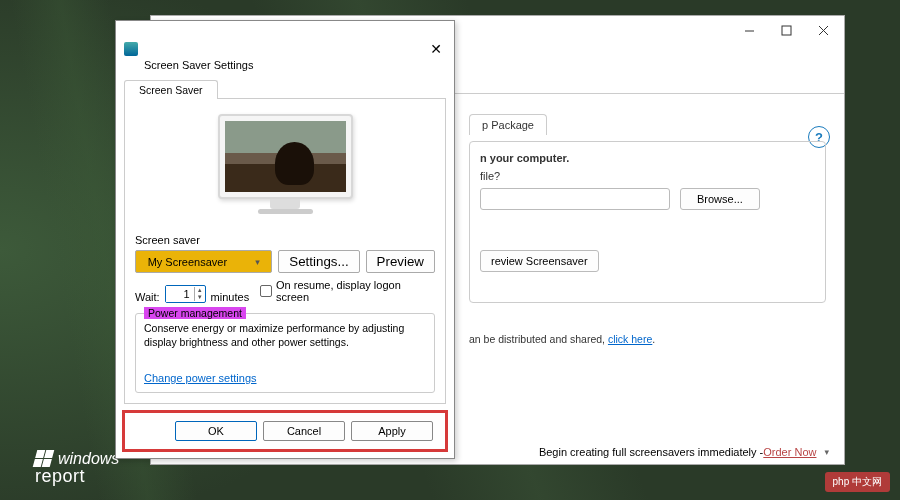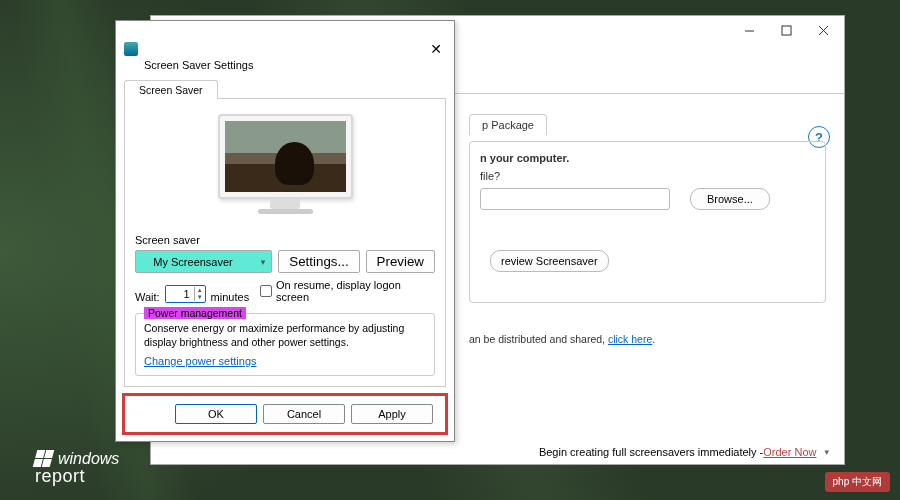--- a/index.html
+++ b/index.html
@@ -27,21 +27,21 @@
 .app-toolbar { display: flex; align-items: flex-start; gap: 25px; padding: 2px 310px 8px 12px; border-bottom: 1px solid #ccc; }
 .tool { display: flex; flex-direction: column; align-items: center; font-size: 10px; color: #333; gap: 2px; }
 .tool svg { width: 26px; height: 26px; }
 
 .help-icon { position: absolute; right: 14px; top: 110px; width: 22px; height: 22px; border: 1.5px solid #1a7bbd; border-radius: 50%; color: #1a7bbd; font-size: 13px; font-weight: bold; display: flex; align-items: center; justify-content: center; }
 
 .app-body { flex: 1; padding: 20px 18px 8px 18px; position: relative; font-size: 11px; color: #333; }
 .content-box { border: 1px solid #ccc; border-radius: 4px; padding: 10px 10px 30px 10px; margin-bottom: 8px; position: relative; }
 .content-box .row { display: flex; align-items: center; gap: 10px; margin-top: 6px; }
 .content-box input[type=text] { border: 1px solid #bbb; border-radius: 3px; padding: 4px 6px; font-size: 11px; width: 190px; }
-.browse { border: 1px solid #bbb; border-radius: 10px; background: #fdfdfd; padding: 4px 16px; font-size: 11px; margin-left: 10px; }
+.browse { border: 1px solid #bbb; border-radius: 3px; background: #fdfdfd; padding: 4px 16px; font-size: 11px; }
 .link { color: #0066cc; text-decoration: underline; cursor: pointer; }
 
 .status-line { font-size: 10.5px; color: #333; margin-top: 30px; }
 
 .footer { display: flex; justify-content: flex-end; align-items: center; padding: 6px 15px; font-size: 11px; }
 .footer .link2 { color: #b84444; text-decoration: underline; }
 .footer .caret { font-size: 9px; margin-left: 8px; color: #666; }
 
 
 .dialog { position: absolute; left: 115px; top: 20px; width: 340px; background: #fff; border: 1px solid #888; box-shadow: 2px 2px 6px rgba(0,0,0,.2); font-size: 11px; color: #000; }
@@ -55,32 +55,32 @@
 
 .monitor { width: 135px; height: 105px; margin: 5px auto 15px auto; position: relative; }
 .monitor .screen { width: 135px; height: 85px; background: #f5f5f5; border: 2px solid #d8d8d8; border-radius: 4px; padding: 5px; box-shadow: 1px 2px 4px rgba(0,0,0,.15); }
 .monitor .img { width: 100%; height: 100%; background: linear-gradient(#8a9a8a 45%, #6a5a4a 45% 60%, #3a2a1a 60%); position: relative; }
 .monitor .bear { position: absolute; left: 42%; top: 30%; width: 32%; height: 60%; background: #1a1008; border-radius: 50% 50% 35% 35%; }
 .monitor .stand { width: 30px; height: 10px; background: #ddd; margin: 0 auto; border-radius: 0 0 3px 3px; }
 .monitor .base { width: 55px; height: 5px; background: #ccc; margin: 0 auto; border-radius: 3px; }
 
 .group-label { margin-bottom: 4px; }
 .ss-row { display: flex; gap: 6px; margin-bottom: 6px; }
-.ss-select { flex: 1; border: 1px solid #aaa; border-radius: 2px; padding: 3px 6px; display: flex; justify-content: flex-end; align-items: center; background: #5eead4; gap: 28px; }
+.ss-select { flex: 1; border: 1px solid #aaa; border-radius: 2px; padding: 3px 6px; display: flex; justify-content: center; align-items: center; background: #eab308; gap: 28px; }
 .ss-btn { border: 1px solid #aaa; border-radius: 2px; padding: 3px 10px; background: #fdfdfd; }
 .wait-row { display: flex; align-items: flex-end; gap: 5px; }
 .spin { display: flex; align-items: center; border: 1px solid #0066bb; border-radius: 2px; }
 .spin input { width: 28px; border: none; text-align: right; padding: 2px 4px; font-size: 11px; outline: none; }
 .spin .arrows { display: flex; flex-direction: column; border-left: 1px solid #aaa; font-size: 6px; line-height: 7px; padding: 0 2px; color: #555; }
 .chk { display: flex; align-items: center; gap: 4px; margin-left: 6px; }
 .chk .box { width: 12px; height: 12px; border: 1px solid #666; border-radius: 2px; }
 
 .pm-group { border: 1px solid #ccc; border-radius: 3px; margin-top: 10px; padding: 8px; position: relative; }
 .pm-group .legend { position: absolute; top: -7px; left: 8px; background: #d946ef; padding: 0 4px; font-size: 10.5px; }
-.pm-desc { font-size: 10.5px; line-height: 1.3; margin-bottom: 6px; }
+.pm-desc { font-size: 10.5px; line-height: 1.3; margin-bottom: 23px; }
 .pm-link { color: #0066cc; text-decoration: underline; }
 
 .dlg-footer { display: flex; justify-content: flex-end; gap: 6px; padding: 8px 12px; border: 3px solid #d63a3a; margin: -2px 6px 6px 6px; }
 .dlg-footer button { border: 1px solid #888; border-radius: 2px; padding: 3px 0; width: 82px; font-size: 11px; background: #fdfdfd; }
 .dlg-footer button.primary { border-color: #0066bb; }
 
 .frag-n { position: absolute; left: 150px; top: 82px; color: #333; font-size: 11px; }
 .frag-f { position: absolute; left: 114px; top: 42px; color: #333; font-size: 11px; }
 .frag-bar { position: absolute; left: 150px; top: 113px; width: 4px; height: 32px; background: #0066cc; }
 </style>

